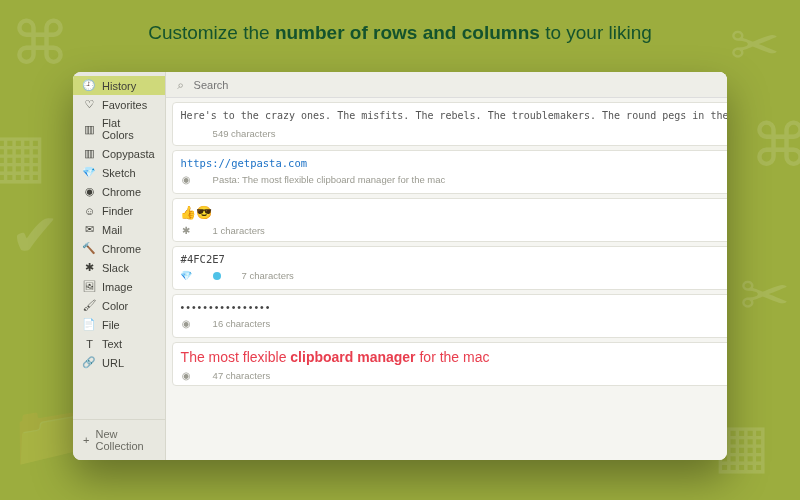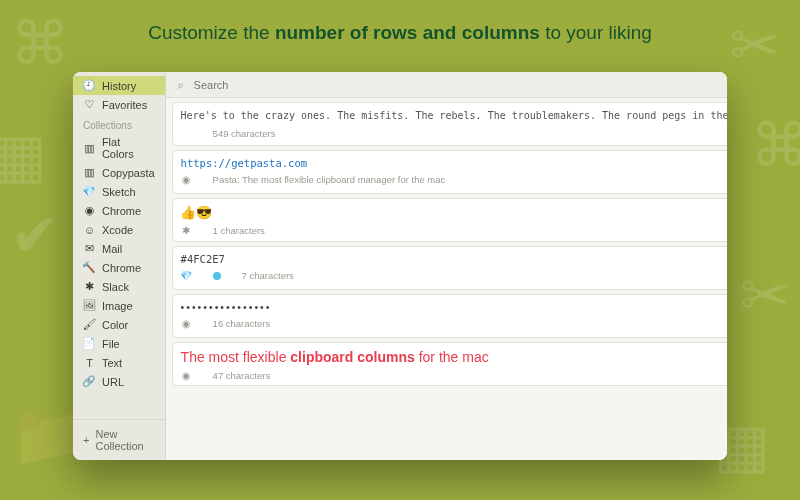--- a/index.html
+++ b/index.html
@@ -60,41 +60,40 @@
     <div class="sb-list">
       <div class="sb-item active">
         <span class="ic">🕘</span>
         <span>History</span>
       </div>
       <div class="sb-item">
         <span class="ic">♡</span>
         <span>Favorites</span>
       </div>
 
-      <div class="sb-section">Collections</div>
       <div class="sb-item">
         <span class="ic">▥</span>
         <span>Flat Colors</span>
       </div>
       <div class="sb-item">
         <span class="ic">▥</span>
         <span>Copypasta</span>
       </div>
 
       <div class="sb-item">
         <span class="ic">💎</span>
         <span>Sketch</span>
       </div>
       <div class="sb-item">
         <span class="ic">◉</span>
         <span>Chrome</span>
       </div>
       <div class="sb-item">
         <span class="ic">☺</span>
-        <span>Xcode</span>
+        <span>Finder</span>
       </div>
       <div class="sb-item">
         <span class="ic">✉</span>
         <span>Mail</span>
       </div>
       <div class="sb-item">
         <span class="ic">🔨</span>
         <span>Chrome</span>
       </div>
       <div class="sb-item">
@@ -189,21 +188,21 @@
           <span class="left">
             <span class="appic">◉</span>
             <span>16 characters</span>
           </span>
 
         </div>
       </div>
 
       <div class="card">
         <div class="content big">
-          <span>The most flexible </span><b>clipboard columns</b><span> for the mac</span>
+          <span>The most flexible </span><b>clipboard manager</b><span> for the mac</span>
         </div>
         <div class="meta">
           <span class="left">
             <span class="appic">◉</span>
             <span>47 characters</span>
           </span>
 
         </div>
       </div>
 

